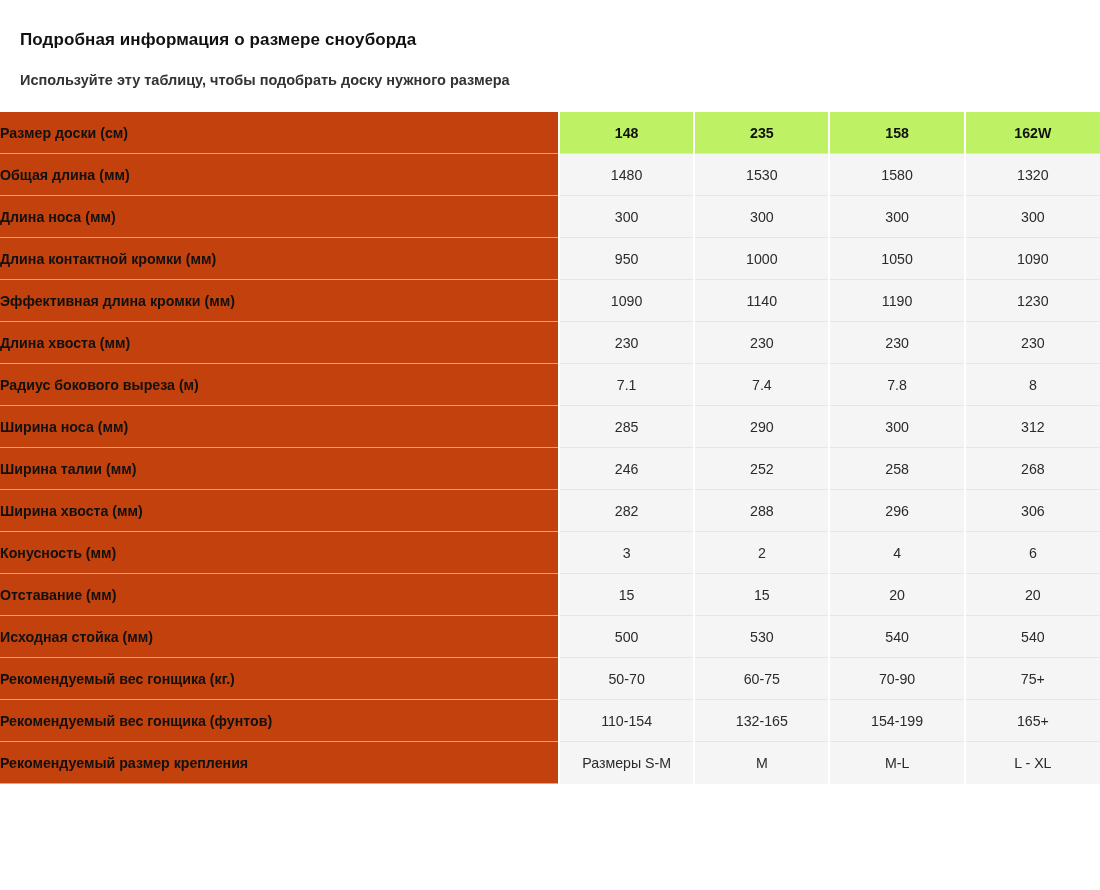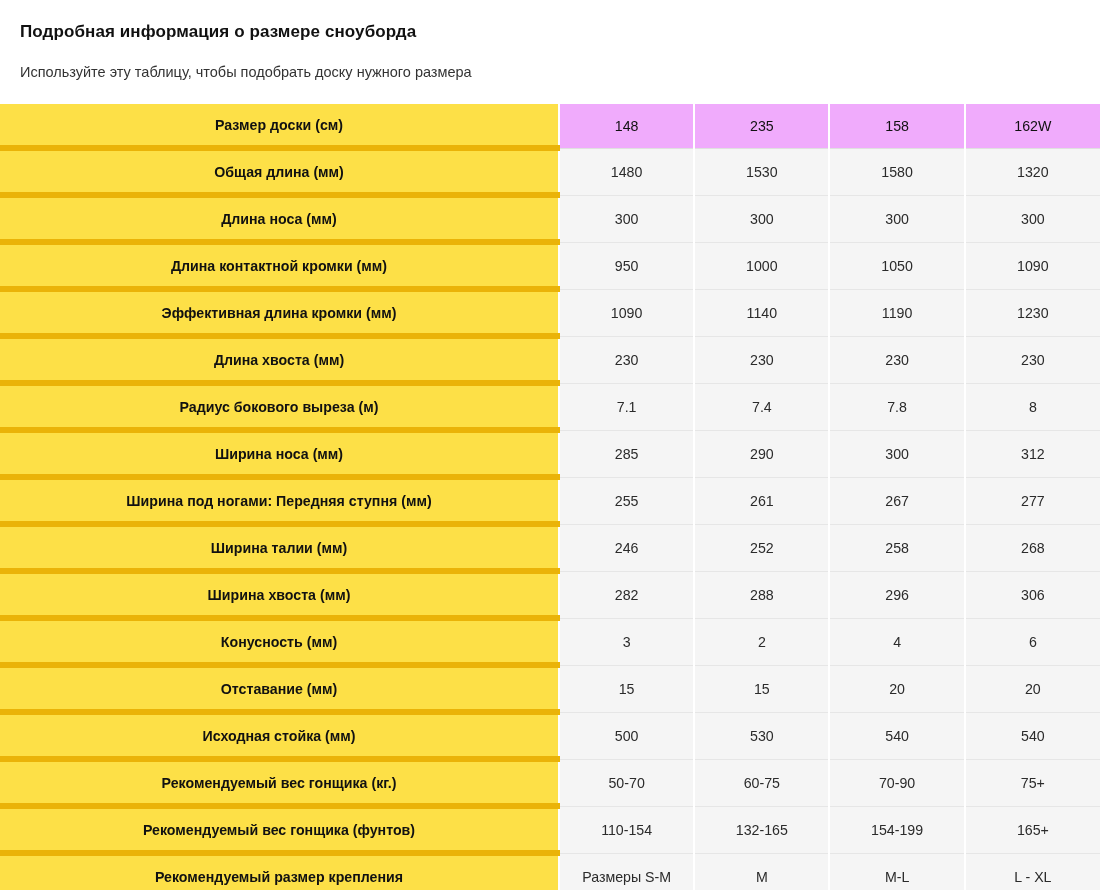--- a/index.html
+++ b/index.html
@@ -16,57 +16,57 @@
   }
   .page {
     width: 1100px;
     box-sizing: border-box;
     padding: 18px 0 0 0;
   }
   .title {
     font-size: 17px;
     font-weight: bold;
     color: #111111;
-    margin: 0 0 0 20px;
+    margin: 8px 0 0 20px;
     padding-top: 4px;
     letter-spacing: 0.1px;
   }
   .subtitle {
     font-size: 14.5px;
     color: #333333;
     margin: 22px 0 0 20px;
-    font-weight: normal;
+    font-weight: bold;
   }
   table.size-table {
     border-collapse: collapse;
     width: 1100px;
     margin-top: 24px;
     table-layout: fixed;
   }
   table.size-table col.label-col { width: 558px; }
   table.size-table col.val-col { width: 135px; }
   table.size-table th, table.size-table td {
     height: 41px;
     padding: 0;
     vertical-align: middle;
     font-size: 14.2px;
   }
   th.row-label, td.row-label {
-    text-align: center;
+    text-align: left;
     padding-left: 20px;
     font-weight: bold;
     color: #111111;
-    background: #fde047;
-    border-bottom: 6px solid #eab308;
+    background: #c2410c;
+    border-bottom: 1px solid #eab308;
   }
   th.col-head {
     text-align: center;
-    font-weight: normal;
+    font-weight: bold;
     color: #111111;
-    background: #f0abfc;
+    background: #bef264;
     border-left: 2px solid #ffffff;
     border-bottom: 1px solid #e0e0e0;
   }
   td.val {
     text-align: center;
     font-weight: normal;
     color: #2b2b2b;
     background: #f5f5f5;
     border-left: 2px solid #ffffff;
     border-bottom: 1px solid #e6e6e6;
@@ -142,27 +142,20 @@
           <td class="val">8</td>
         </tr>
         <tr>
           <th class="row-label">Ширина носа (мм)</th>
           <td class="val">285</td>
           <td class="val">290</td>
           <td class="val">300</td>
           <td class="val">312</td>
         </tr>
         <tr>
-          <th class="row-label">Ширина под ногами: Передняя ступня (мм)</th>
-          <td class="val">255</td>
-          <td class="val">261</td>
-          <td class="val">267</td>
-          <td class="val">277</td>
-        </tr>
-        <tr>
           <th class="row-label">Ширина талии (мм)</th>
           <td class="val">246</td>
           <td class="val">252</td>
           <td class="val">258</td>
           <td class="val">268</td>
         </tr>
         <tr>
           <th class="row-label">Ширина хвоста (мм)</th>
           <td class="val">282</td>
           <td class="val">288</td>

